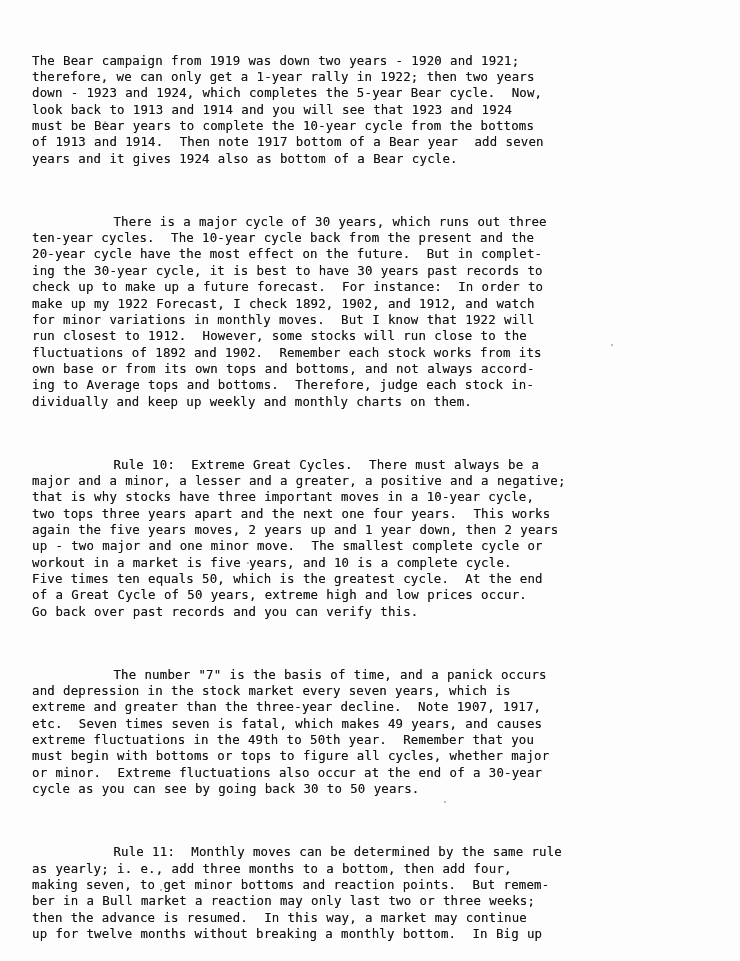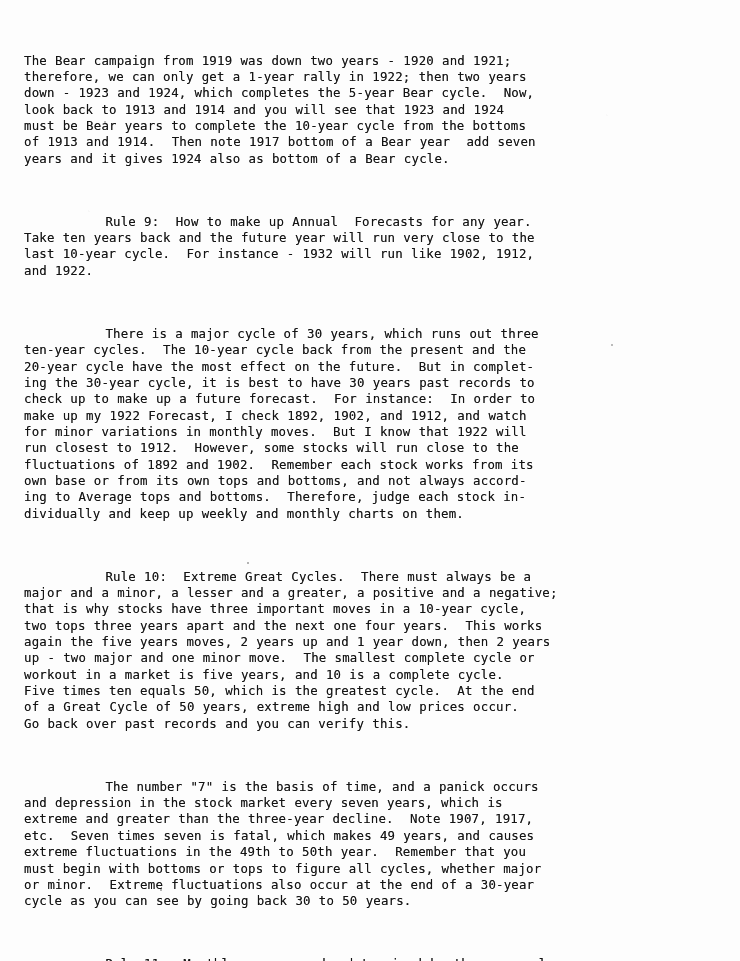--- a/index.html
+++ b/index.html
@@ -35,21 +35,21 @@
     width: 692px;
     font-size: 12.4px;
     line-height: 16.35px;
     letter-spacing: 0.18px;
     white-space: pre-wrap;
     word-spacing: 0.5px;
     color: #141414;
     text-shadow: 0 0 0.4px rgba(0,0,0,0.5);
   }
   .para {
-    margin: 0 0 14px 0;
+    margin: 0 0 14px 8px;
     white-space: pre-wrap;
   }
   .para:last-child { margin-bottom: 0; }
 
   .speck {
     position: absolute;
     background: rgba(0,0,0,0.35);
     border-radius: 50%;
   }
 </style>
@@ -59,24 +59,20 @@
 <div class="page">
 
   <div class="typed">
     <p class="para">The Bear campaign from 1919 was down two years - 1920 and 1921;
 therefore, we can only get a 1-year rally in 1922; then two years
 down - 1923 and 1924, which completes the 5-year Bear cycle.  Now,
 look back to 1913 and 1914 and you will see that 1923 and 1924
 must be Bear years to complete the 10-year cycle from the bottoms
 of 1913 and 1914.  Then note 1917 bottom of a Bear year  add seven
 years and it gives 1924 also as bottom of a Bear cycle.</p>
-    <p class="para">          Rule 9:  How to make up Annual  Forecasts for any year.
-Take ten years back and the future year will run very close to the
-last 10-year cycle.  For instance - 1932 will run like 1902, 1912,
-and 1922.</p>
     <p class="para">          There is a major cycle of 30 years, which runs out three
 ten-year cycles.  The 10-year cycle back from the present and the
 20-year cycle have the most effect on the future.  But in complet-
 ing the 30-year cycle, it is best to have 30 years past records to
 check up to make up a future forecast.  For instance:  In order to
 make up my 1922 Forecast, I check 1892, 1902, and 1912, and watch
 for minor variations in monthly moves.  But I know that 1922 will
 run closest to 1912.  However, some stocks will run close to the
 fluctuations of 1892 and 1902.  Remember each stock works from its
 own base or from its own tops and bottoms, and not always accord-

